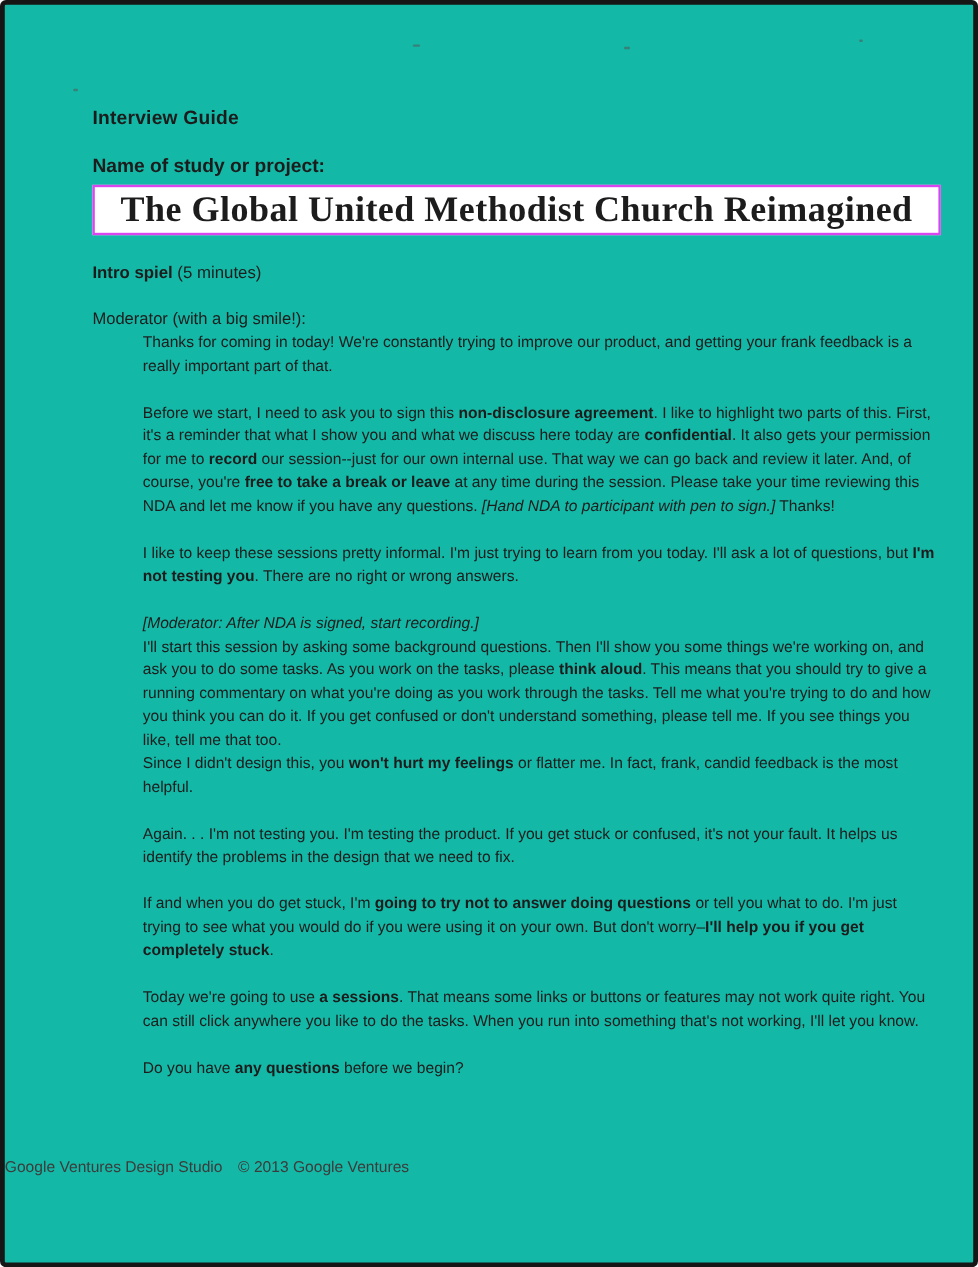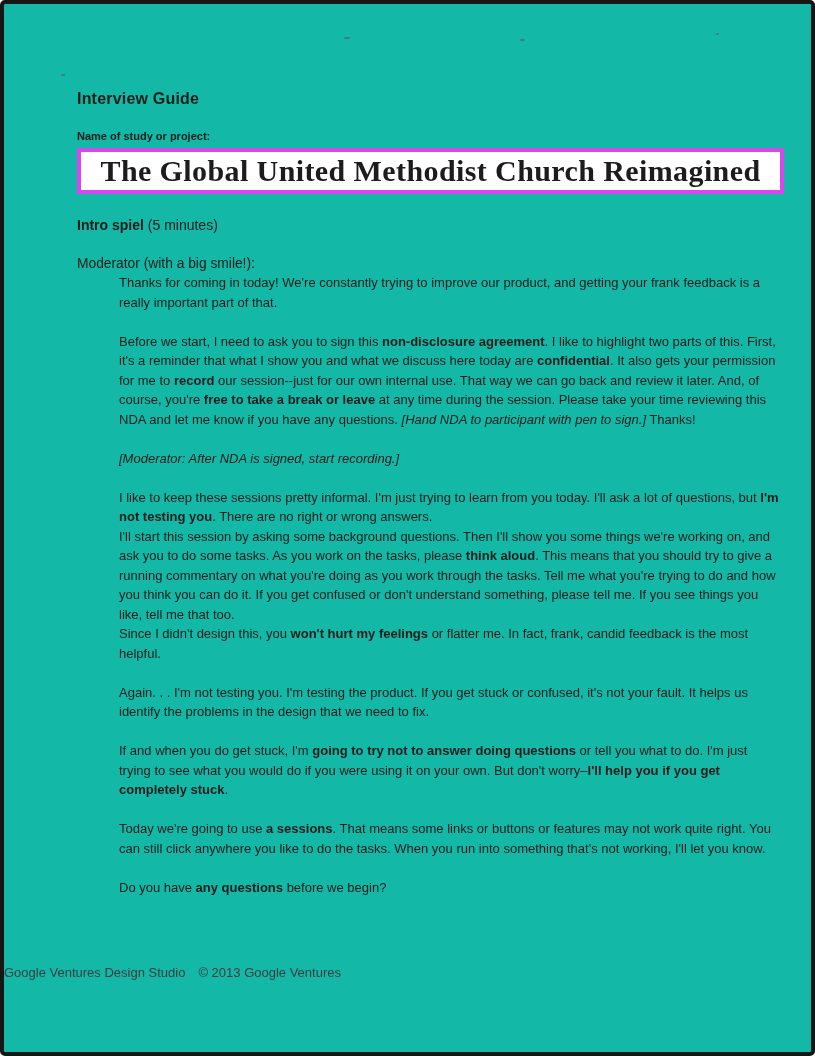--- a/index.html
+++ b/index.html
@@ -16,26 +16,26 @@
     color: #1c1c1c;
   }
   .content { padding: 86px 27px 0 73px; }
   .doc-title {
     font-size: 16px;
     font-weight: bold;
     letter-spacing: 0.2px;
   }
   .field-label {
     margin-top: 22px;
-    font-size: 11px;
+    font-size: 16px;
     font-weight: bold;
   }
   .title-box {
     margin-top: 6px;
-    border: 4px solid #d946ef;
+    border: 2px solid #d946ef;
     height: 38px;
     display: flex;
     align-items: center;
     justify-content: center;
     font-family: "Liberation Serif", serif;
     font-weight: bold;
     font-size: 30px;
     letter-spacing: 0.4px;
     white-space: nowrap;
     background: #fff;
@@ -94,22 +94,22 @@
     <div class="section-heading">
       <span class="bold-part">Intro spiel</span>
       <span>(5 minutes)</span>
     </div>
 
     <div class="moderator-line">Moderator (with a big smile!):</div>
 
     <div class="paragraphs">
       <p class="para first"><span>Thanks for coming in today! We're constantly trying to improve our product, and getting your frank feedback is a really important part of that.</span></p>
       <p class="para gap"><span>Before we start, I need to ask you to sign this </span><b>non-disclosure agreement</b><span>. I like to highlight two parts of this. First, it's a reminder that what I show you and what we discuss here today are </span><b>confidential</b><span>. It also gets your permission for me to </span><b>record</b><span> our session--just for our own internal use. That way we can go back and review it later. And, of course, you're </span><b>free to take a break or leave</b><span> at any time during the session. Please take your time reviewing this NDA and let me know if you have any questions. </span><i>[Hand NDA to participant with pen to sign.]</i><span> Thanks!</span></p>
+      <p class="para gap"><span>I like to keep these sessions pretty informal. I'm just trying to learn from you today. I'll ask a lot of questions, but </span><b>I'm not testing you</b><span>. There are no right or wrong answers.</span></p>
       <p class="para gap"><i>[Moderator: After NDA is signed, start recording.]</i></p>
-      <p class="para gap"><span>I like to keep these sessions pretty informal. I'm just trying to learn from you today. I'll ask a lot of questions, but </span><b>I'm not testing you</b><span>. There are no right or wrong answers.</span></p>
       <p class="para"><span>I'll start this session by asking some background questions. Then I'll show you some things we're working on, and ask you to do some tasks. As you work on the tasks, please </span><b>think aloud</b><span>. This means that you should try to give a running commentary on what you're doing as you work through the tasks. Tell me what you're trying to do and how you think you can do it. If you get confused or don't understand something, please tell me. If you see things you like, tell me that too.</span></p>
       <p class="para"><span>Since I didn't design this, you </span><b>won't hurt my feelings</b><span> or flatter me. In fact, frank, candid feedback is the most helpful.</span></p>
       <p class="para gap"><span>Again. . . I'm not testing you. I'm testing the product. If you get stuck or confused, it's not your fault. It helps us identify the problems in the design that we need to fix.</span></p>
       <p class="para gap"><span>If and when you do get stuck, I'm </span><b>going to try not to answer doing questions</b><span> or tell you what to do. I'm just trying to see what you would do if you were using it on your own. But don't worry–</span><b>I'll help you if you get completely stuck</b><span>.</span></p>
       <p class="para gap"><span>Today we're going to use </span><b>a sessions</b><span>. That means some links or buttons or features may not work quite right. You can still click anywhere you like to do the tasks. When you run into something that's not working, I'll let you know.</span></p>
       <p class="para gap"><span>Do you have </span><b>any questions</b><span> before we begin?</span></p>
     </div>
 
   </div>
 

